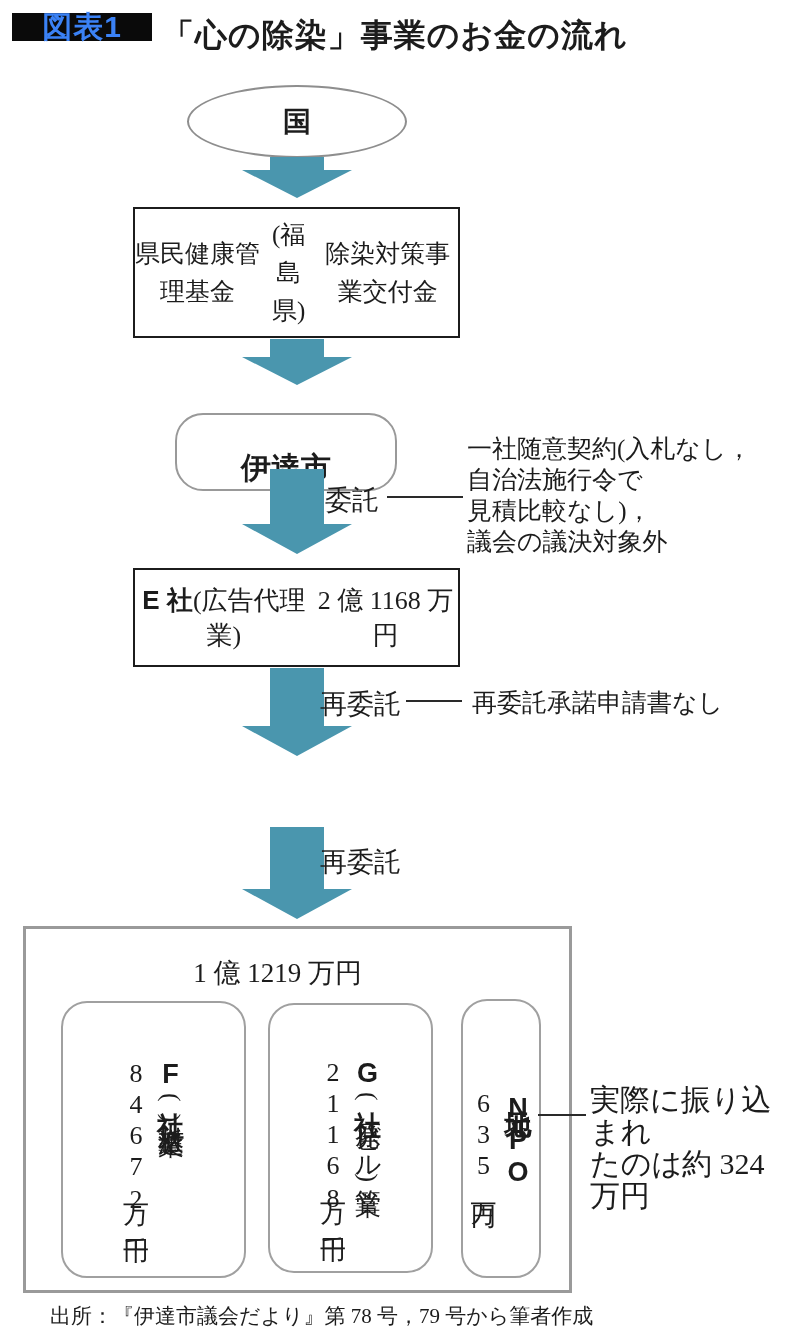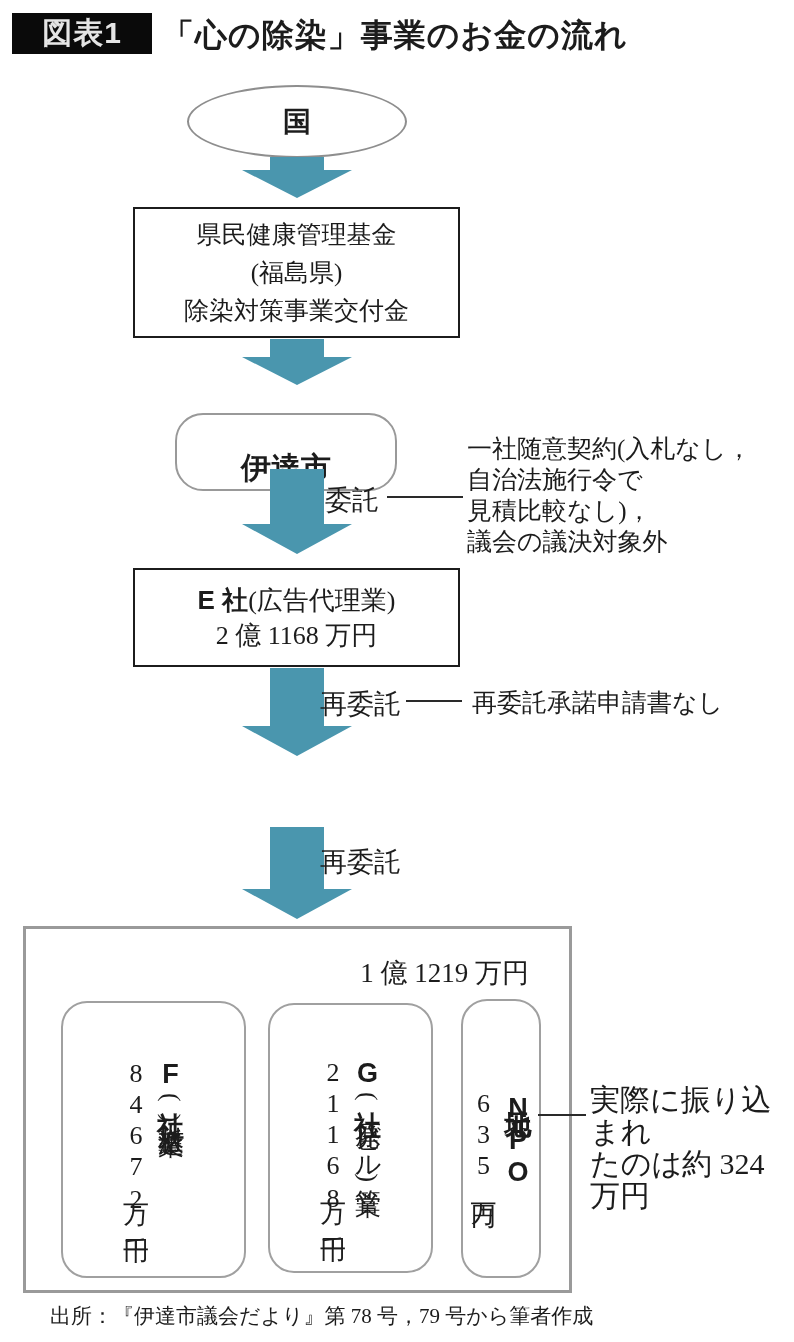--- a/index.html
+++ b/index.html
@@ -9,52 +9,52 @@
     --badge:#0a0a0a;
   }
   *{margin:0;padding:0;box-sizing:border-box;}
   html,body{background:#ffffff;}
   body{font-family:"Liberation Serif","DejaVu Serif",serif;color:#1c1c1c;}
   .page{position:relative;width:794px;height:1342px;background:#ffffff;overflow:hidden;}
   .gothic{font-family:"Liberation Sans","DejaVu Sans",sans-serif;}
   .mincho{font-family:"Liberation Serif","DejaVu Serif",serif;}
 
   
-  .fig-badge{position:absolute;left:12px;top:13px;width:140px;height:41px;
-    background:var(--badge);color:#e5e5e5;display:flex;align-items:center;justify-content:center;
+  .fig-badge{position:absolute;left:12px;top:13px;width:140px;height:28px;
+    background:var(--badge);color:#3b82f6;display:flex;align-items:center;justify-content:center;
     font-size:30px;font-weight:700;letter-spacing:1px;}
   .fig-title{position:absolute;left:162px;top:14px;font-size:32px;font-weight:700;letter-spacing:1px;}
 
   
   .ellipse{position:absolute;left:187px;top:85px;width:220px;height:73px;
     border:2px solid var(--gray);border-radius:50%;
     display:flex;align-items:center;justify-content:center;font-size:28px;font-weight:700;}
   .rect{position:absolute;border:2px solid var(--black);background:#fff;
-    display:flex;flex-direction:column;align-items:center;justify-content:center;text-align:center;}
+    display:flex;align-items:center;justify-content:center;text-align:center;}
   .box-fund{left:133px;top:207px;width:327px;height:131px;font-size:25px;line-height:38px;}
   .box-city{position:absolute;left:175px;top:390px;width:222px;height:78px;
     border:2.5px solid #999;border-radius:28px;background:#fff;
     display:flex;align-items:flex-end;justify-content:center;font-size:30px;font-weight:700;margin-top:23px;}
   .box-e{left:133px;top:568px;width:327px;height:99px;font-size:26px;line-height:35px;}
   .box-e2{left:133px;top:757px;width:327px;height:66px;font-size:26px;}
   .co-name{font-family:Liberation Sans, sans-serif;font-weight:700;}
 
   
   .arrow{position:absolute;left:242px;width:110px;display:block;}
 
   
   .edge-label{position:absolute;font-size:27px;}
   .hline{position:absolute;height:0;border-top:2px solid #2a2a2a;}
   .note{position:absolute;font-size:25px;line-height:31px;}
   .note-actual{font-size:30px;line-height:32px;}
 
   
   .bigbox{position:absolute;left:23px;top:926px;width:549px;height:367px;
     border:3px solid #9a9a9a;background:#fff;}
-  .pool-total{position:absolute;left:0;right:40px;top:26px;text-align:right;font-size:27px;}
+  .pool-total{position:absolute;left:0;right:40px;top:26px;text-align:center;font-size:27px;}
   .vbox{position:absolute;border:2px solid #a0a0a0;border-radius:26px;background:#fff;
     display:flex;align-items:center;justify-content:center;}
   .vbox-f{left:35px;top:72px;width:185px;height:277px;}
   .vbox-g{left:242px;top:74px;width:165px;height:270px;}
   .vbox-npo{left:435px;top:70px;width:80px;height:279px;}
   .vcols{writing-mode:vertical-rl;font-size:26px;letter-spacing:2px;}
   .vline{margin:0 3px;line-height:31px;}
   .up{text-orientation:upright;}
   .vname{font-size:27px;}
 

